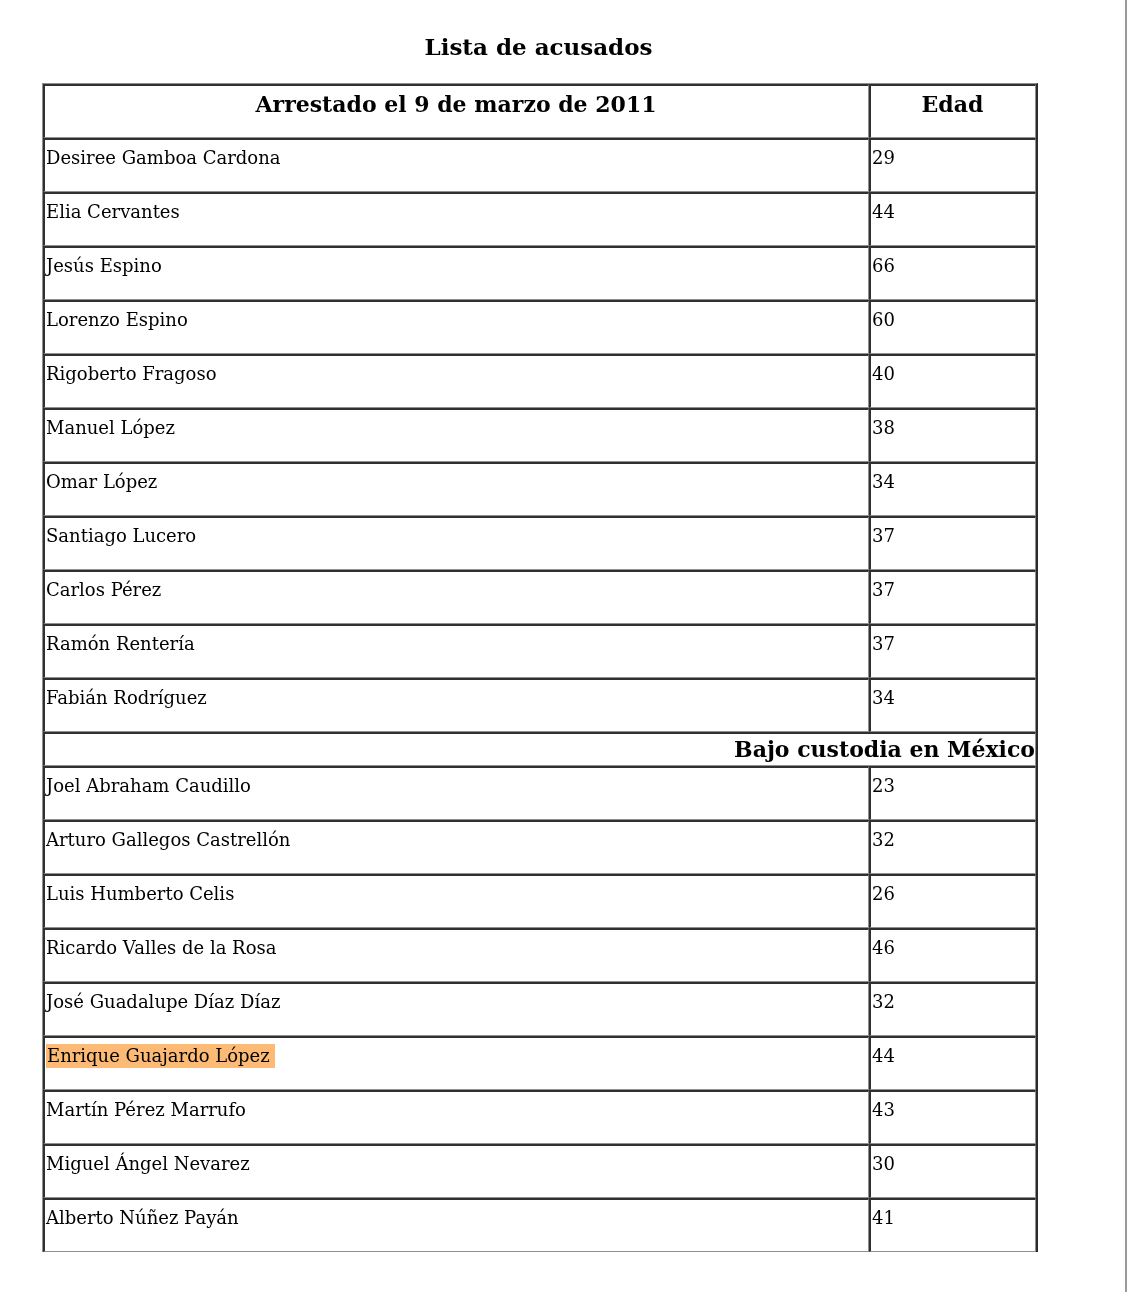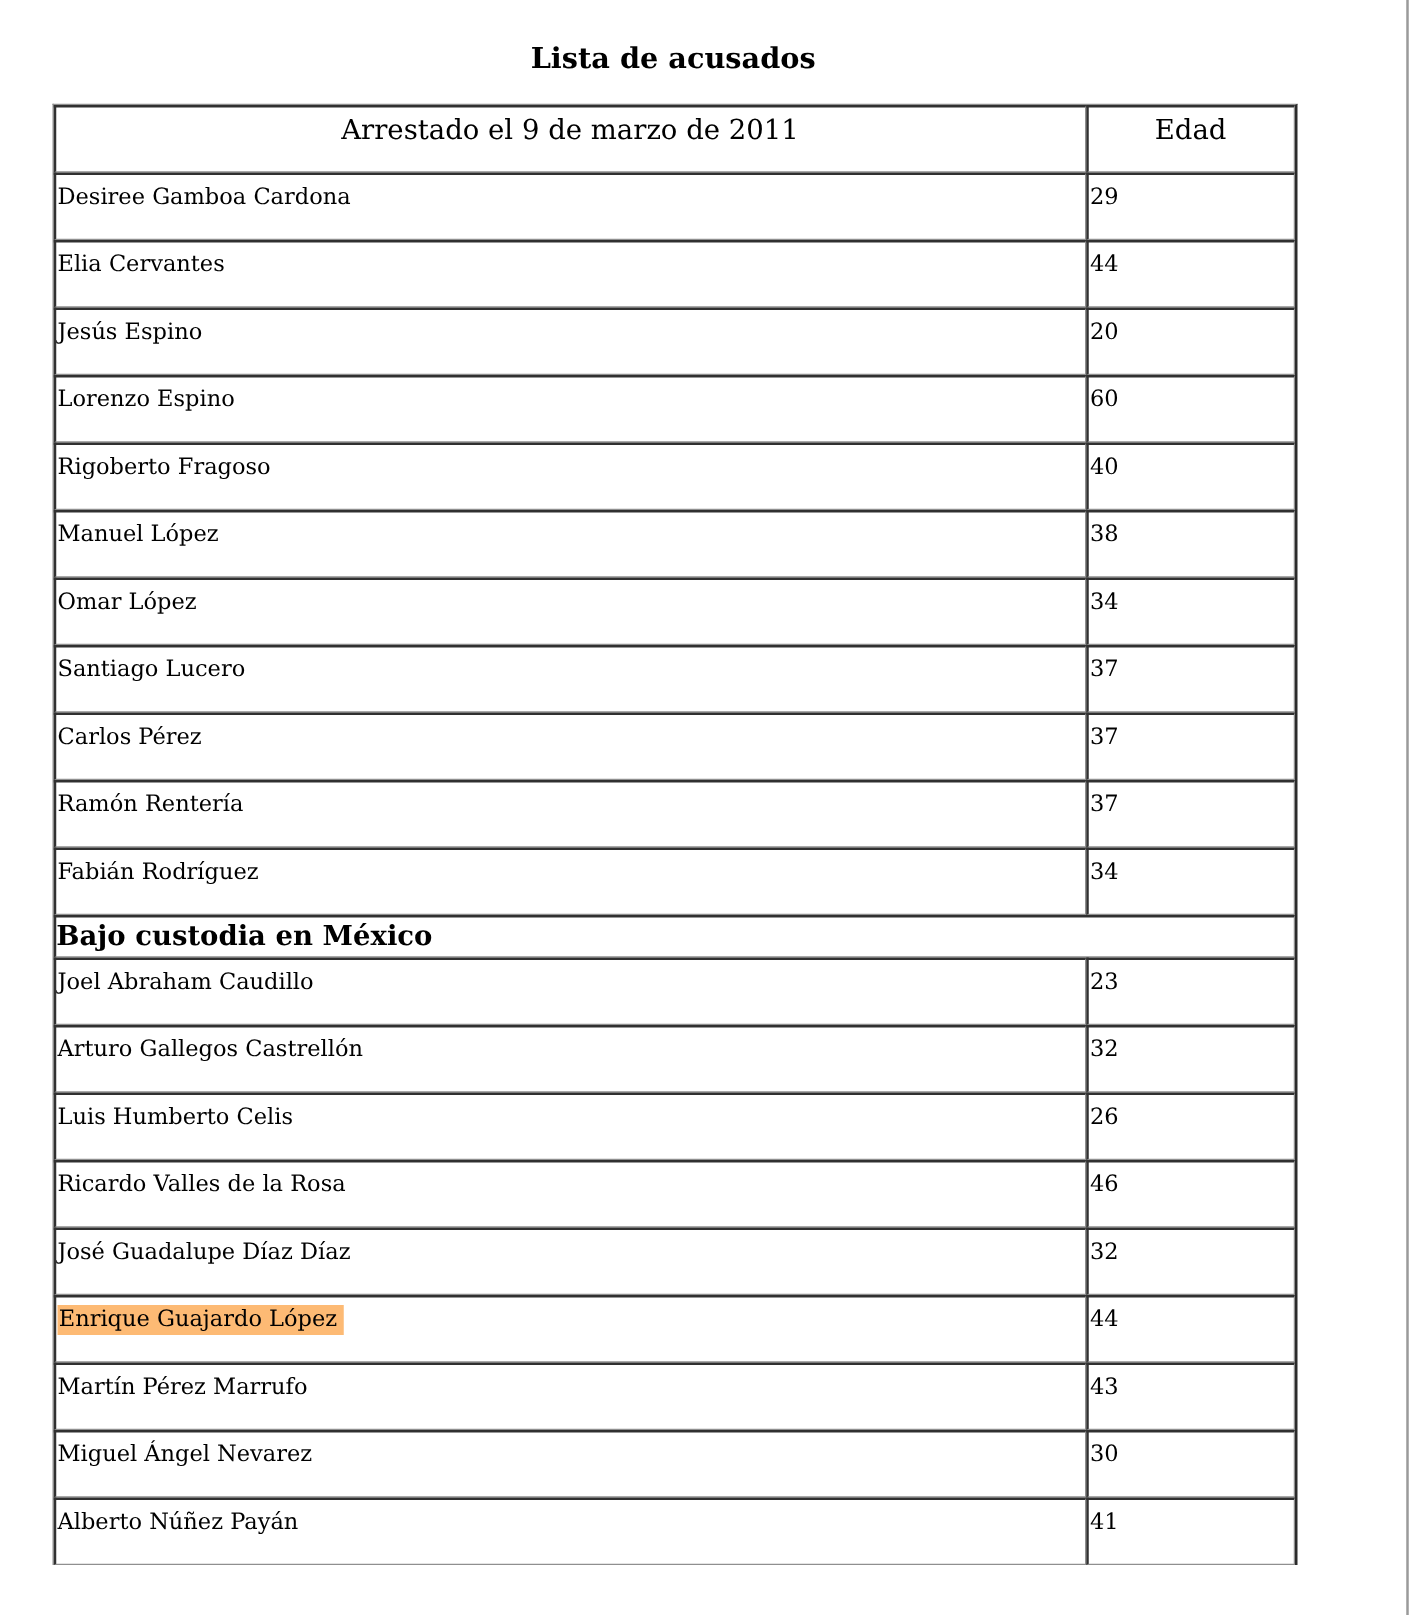--- a/index.html
+++ b/index.html
@@ -55,30 +55,30 @@
     vertical-align: top;
     font-size: 18px;
     line-height: 27px;
     padding: 4px 2px 4px 1px;
     overflow: hidden;
     white-space: nowrap;
   }
   thead tr, tbody tr.data-row { height: 54px; }
   tr.section-row { height: 34px; }
   th {
-    font-weight: normal;
+    font-weight: bold;
     text-align: center;
     font-size: 22px;
     padding-top: 5px;
   }
   col.name-col { width: 826px; }
   col.age-col  { width: 167px; }
   td.section-cell {
     font-weight: bold;
-    text-align: left;
+    text-align: right;
     font-size: 22px;
     padding: 2px 0 2px 0;
   }
   span.highlight {
     padding: 1px 5px 2px 1px;
   }
 </style>
 </head>
 <body>
 
@@ -102,21 +102,21 @@
         <tr class="data-row">
           <td>Desiree Gamboa Cardona</td>
           <td>29</td>
         </tr>
         <tr class="data-row">
           <td>Elia Cervantes</td>
           <td>44</td>
         </tr>
         <tr class="data-row">
           <td>Jesús Espino</td>
-          <td>20</td>
+          <td>66</td>
         </tr>
         <tr class="data-row">
           <td>Lorenzo Espino</td>
           <td>60</td>
         </tr>
         <tr class="data-row">
           <td>Rigoberto Fragoso</td>
           <td>40</td>
         </tr>
         <tr class="data-row">

